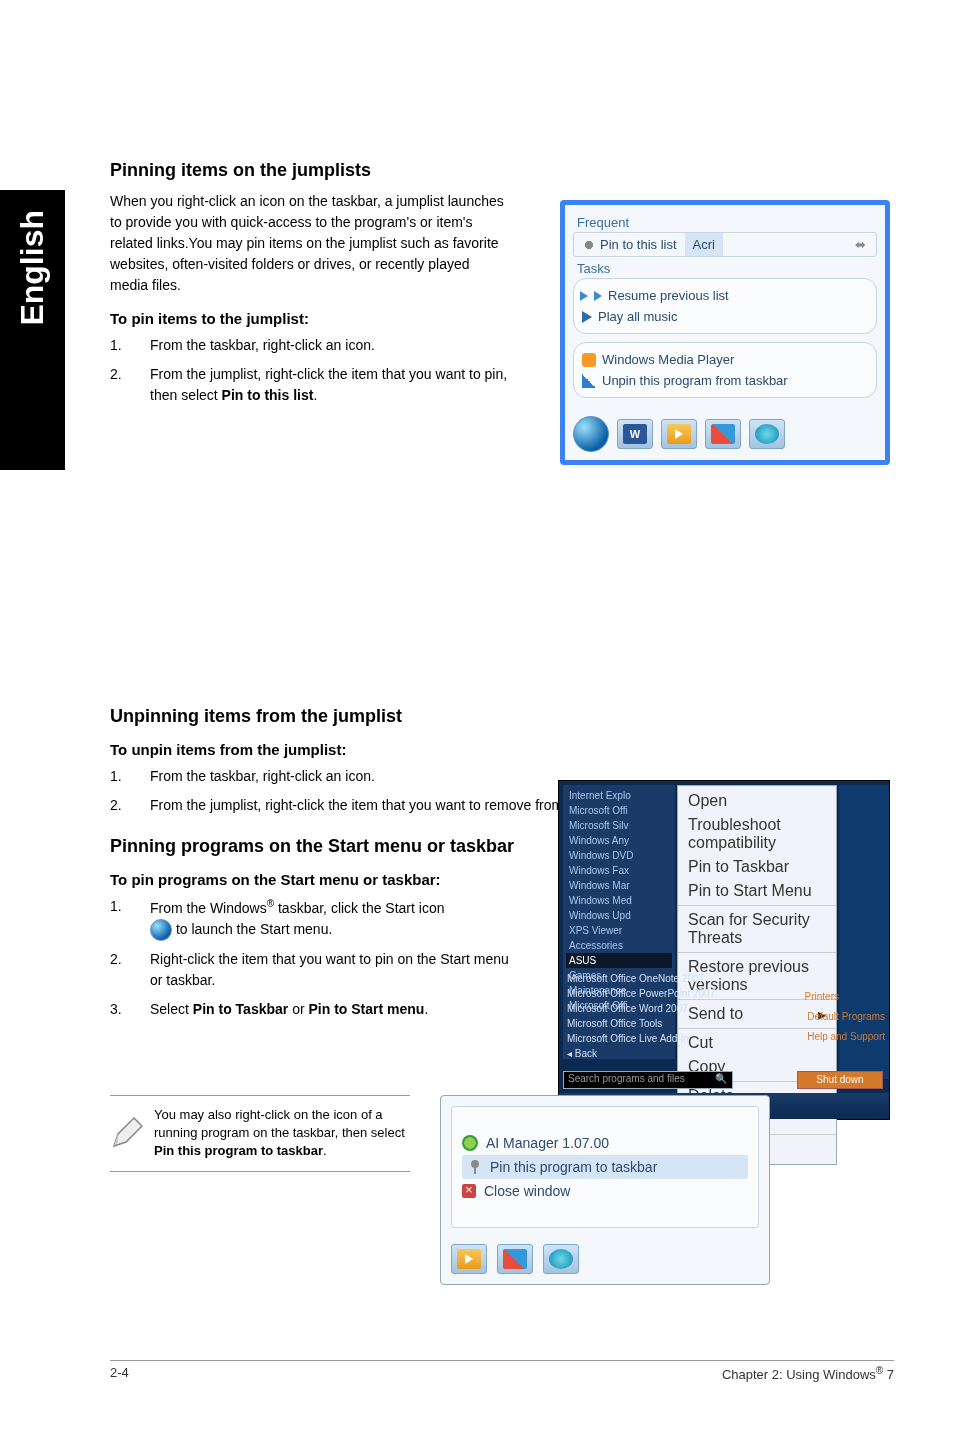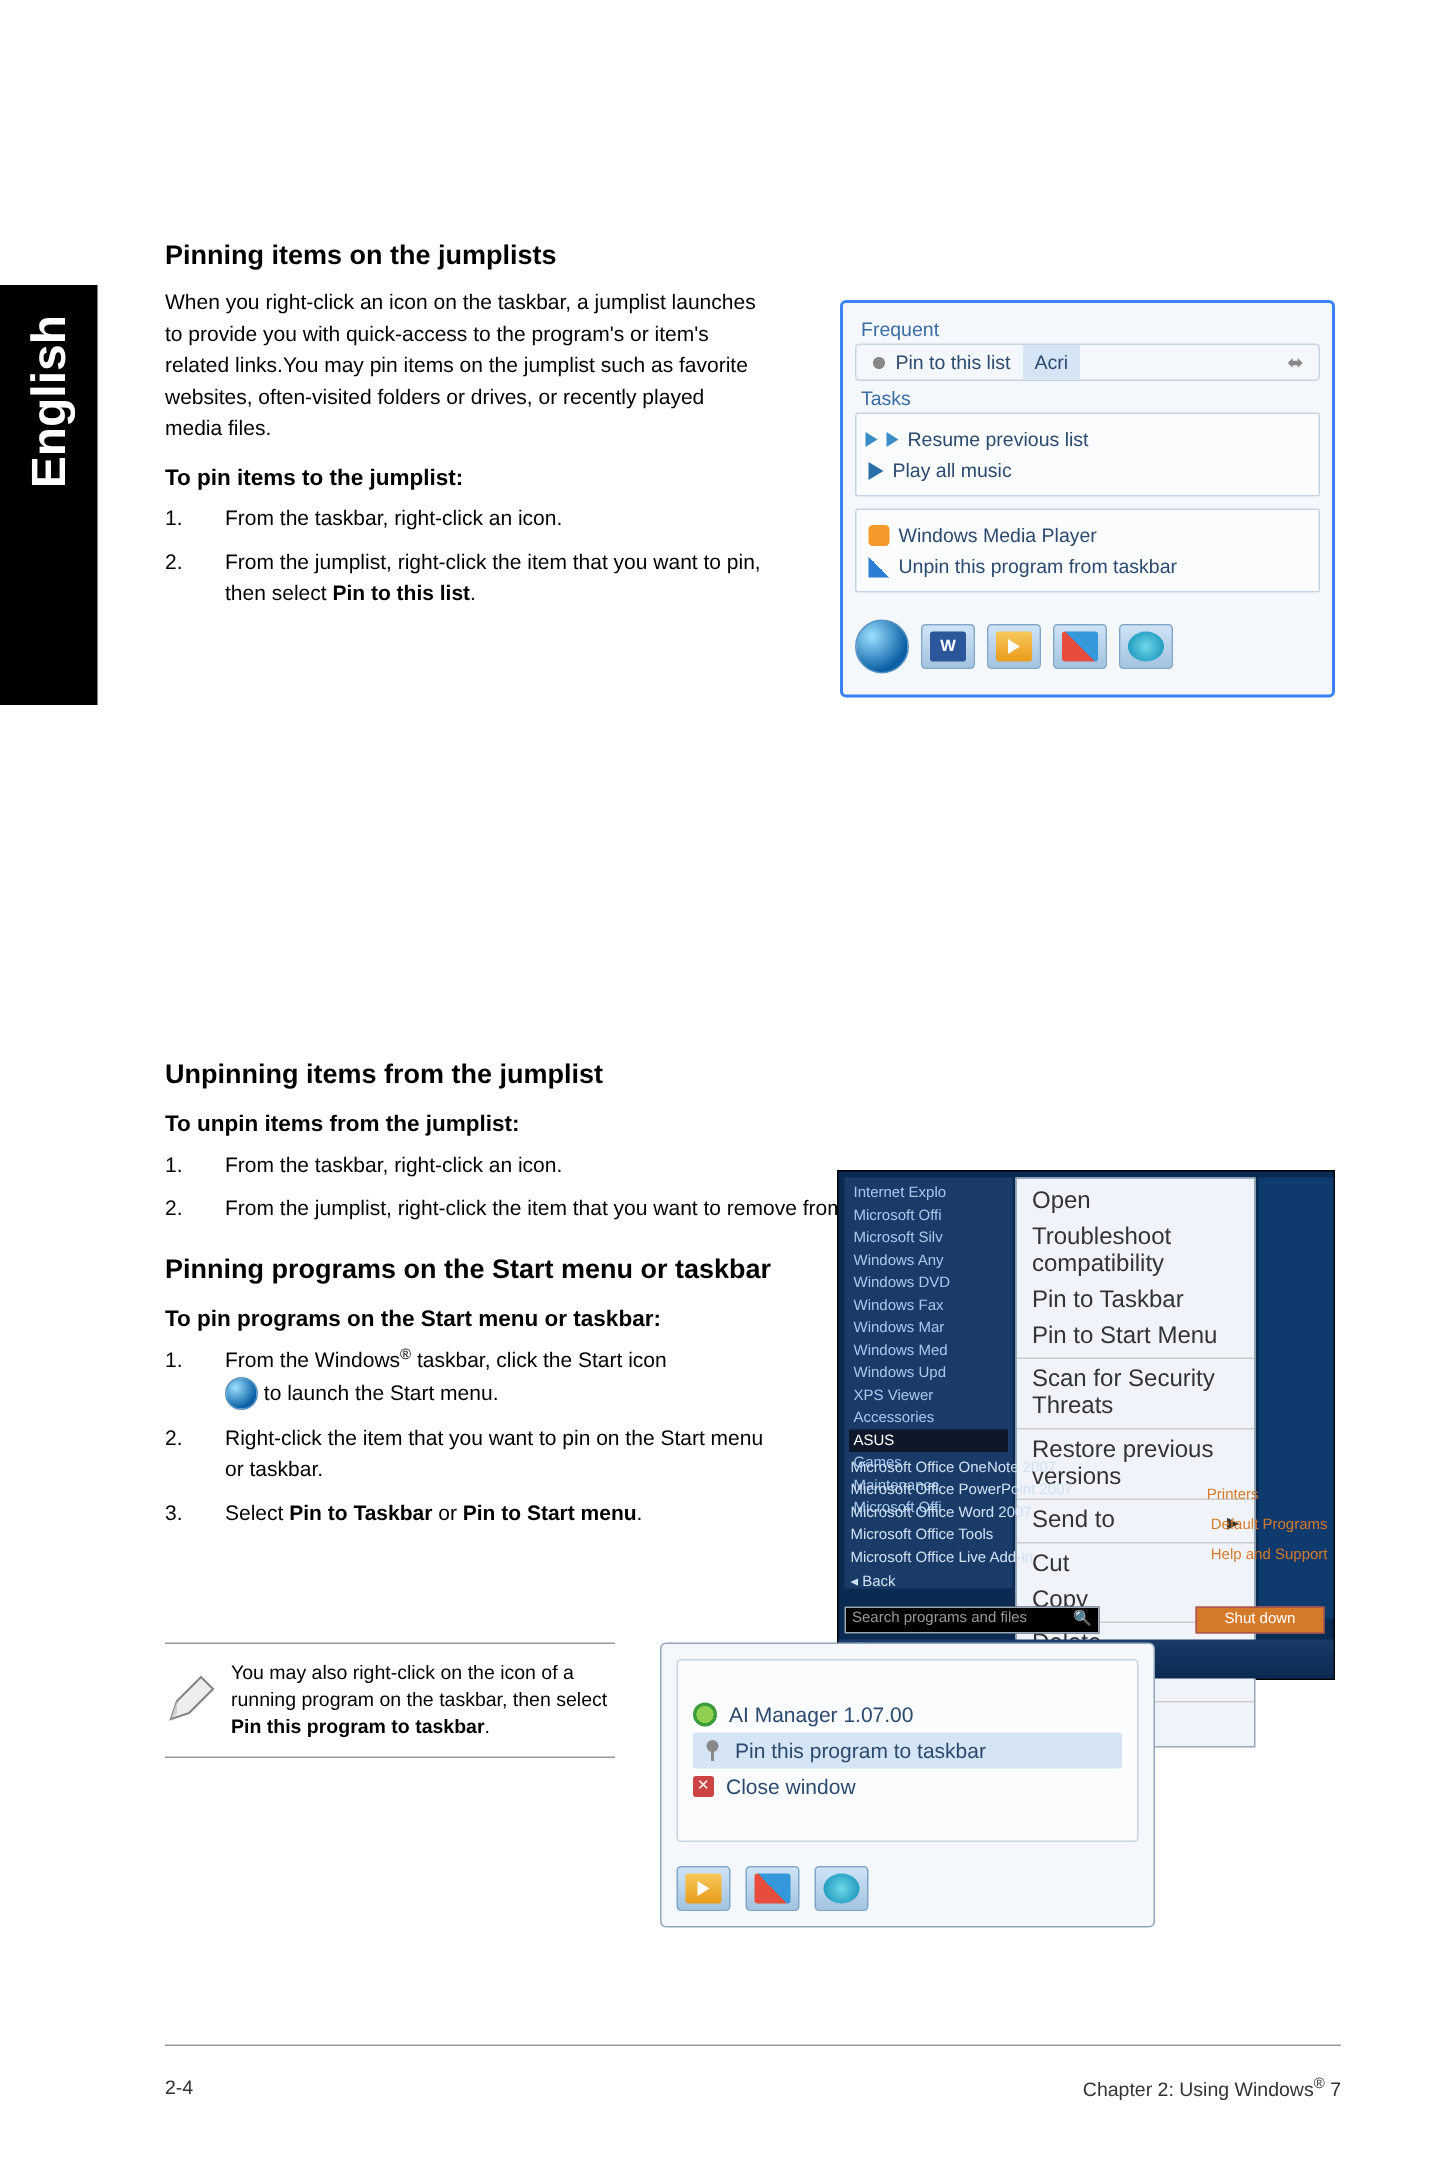--- a/index.html
+++ b/index.html
@@ -9,23 +9,23 @@
 .content{position:absolute;left:110px;top:160px;width:780px}
 h3{font-size:18px;font-weight:bold;margin-bottom:10px}
 h4{font-size:15px;font-weight:bold;margin:14px 0 8px}
 p{font-size:14px;line-height:1.5;margin-bottom:8px}
 .intro-block{width:400px}
 ol{list-style:none;margin-left:0}
 ol li{font-size:14px;line-height:1.5;margin-bottom:8px;display:flex}
 ol li .num{width:40px;flex-shrink:0}
 ol li .txt{flex:1}
 .bold{font-weight:bold}
-.fig1{position:absolute;right:0;top:40px;width:330px;height:265px;background:#f4f7fb;border:2px solid #3b82f6;border-radius:4px;padding:6px 8px;font-size:13px}
+.fig1{position:absolute;right:0;top:40px;width:330px;height:265px;background:#f4f7fb;border:5px solid #3b82f6;border-radius:4px;padding:6px 8px;font-size:13px}
 .fig1 .group-label{color:#3a6ea5;font-size:13px;margin:4px 0 2px 4px}
-.fig1 .group-box{border:1px solid #c8d4e2;border-radius:2px;padding:6px;margin-bottom:8px;background:#fafcfe}
+.fig1 .group-box{border:1px solid #c8d4e2;border-radius:13px;padding:6px;margin-bottom:8px;background:#fafcfe}
 .fig1 .row{display:flex;align-items:center;gap:6px;padding:3px 2px;font-size:13px;color:#2b4a6f}
 .fig1 .pin-bar{display:flex;align-items:center;border:1px solid #c8d4e2;border-radius:3px;margin-bottom:4px}
 .fig1 .pin-bar .seg{padding:4px 8px;display:flex;align-items:center;gap:4px;color:#2b4a6f;font-size:13px}
 .fig1 .pin-bar .hl{background:#d6e5f5}
 .fig1 .pin-bar .push{margin-left:auto;color:#888;padding-right:10px}
 .fig1 .bottom-bar{display:flex;gap:8px;padding-top:10px;align-items:center}
 .orb{width:36px;height:36px;border-radius:50%;background:radial-gradient(circle at 30% 30%,#9be0ff,#0b5fa5 70%);display:inline-flex;align-items:center;justify-content:center;color:#fff;font-size:11px;border:1px solid #5a94c4}
 .tb-icon{width:36px;height:30px;border-radius:3px;background:linear-gradient(#cfe3f6,#a3c3e0);border:1px solid #7fa6c8;display:inline-flex;align-items:center;justify-content:center}
 .ic{width:14px;height:14px;display:inline-block}
 .ic-pin{background:radial-gradient(circle,#888 40%,transparent 41%)}
@@ -53,21 +53,21 @@
 .fig2 .tb{position:absolute;left:0;bottom:0;right:0;height:26px;background:linear-gradient(#1a3a68,#0a2a52);display:flex;align-items:center;gap:6px;padding:0 4px}
 .note-block{position:absolute;left:110px;top:1095px;width:780px;display:flex;gap:30px;align-items:flex-start}
 .note-left{width:300px;display:flex;gap:10px;align-items:center;border-top:1px solid #999;border-bottom:1px solid #999;padding:10px 0}
 .pencil{width:34px;height:34px;flex-shrink:0}
 .note-text{font-size:13px;line-height:1.4}
 .fig3{width:330px;background:#f4f7fb;border:1px solid #92a6bc;border-radius:4px;padding:10px;font-size:14px}
 .fig3 .top{background:#fafcfe;border:1px solid #c8d4e2;border-radius:3px;padding:24px 10px;margin-bottom:10px}
 .fig3 .row{display:flex;align-items:center;gap:8px;padding:4px 0;color:#2b4a6f}
 .fig3 .hl{background:#d6e5f5;border-radius:2px;padding:4px 6px}
 .fig3 .btm{display:flex;gap:10px;align-items:center;padding-top:6px}
-.footer{position:absolute;left:110px;bottom:38px;right:60px;border-top:1px solid #999;padding-top:20px;font-size:13px;display:flex;justify-content:space-between;color:#333}
+.footer{position:absolute;left:110px;bottom:56px;right:60px;border-top:1px solid #999;padding-top:4px;font-size:13px;display:flex;justify-content:space-between;color:#333}
 .sup{font-size:10px;vertical-align:super}
 .ic-ai{width:16px;height:16px;border-radius:50%;background:radial-gradient(circle,#8fd14f 50%,#3a9c3a 51%);display:inline-block}
 .ic-pin2{width:14px;height:14px;display:inline-block;position:relative}
 .ic-pin2::before{content:"";position:absolute;width:8px;height:8px;background:#888;border-radius:50%;left:3px;top:0}
 .ic-pin2::after{content:"";position:absolute;width:2px;height:7px;background:#888;left:6px;top:7px}
 .ic-close{width:14px;height:14px;background:#c44;display:inline-block;border-radius:2px;position:relative}
 .ic-close::before{content:"×";color:#fff;position:absolute;left:3px;top:-2px;font-size:13px}
 .ic-word{width:24px;height:20px;background:#2b579a;display:inline-flex;align-items:center;justify-content:center;color:#fff;font-size:11px;font-weight:bold;border-radius:2px}
 .ic-play-orange{width:24px;height:20px;background:linear-gradient(#f7c859,#e89b1a);border-radius:2px;display:inline-flex;align-items:center;justify-content:center}
 .ic-play-orange::before{content:"";width:0;height:0;border-top:5px solid transparent;border-bottom:5px solid transparent;border-left:8px solid #fff}

